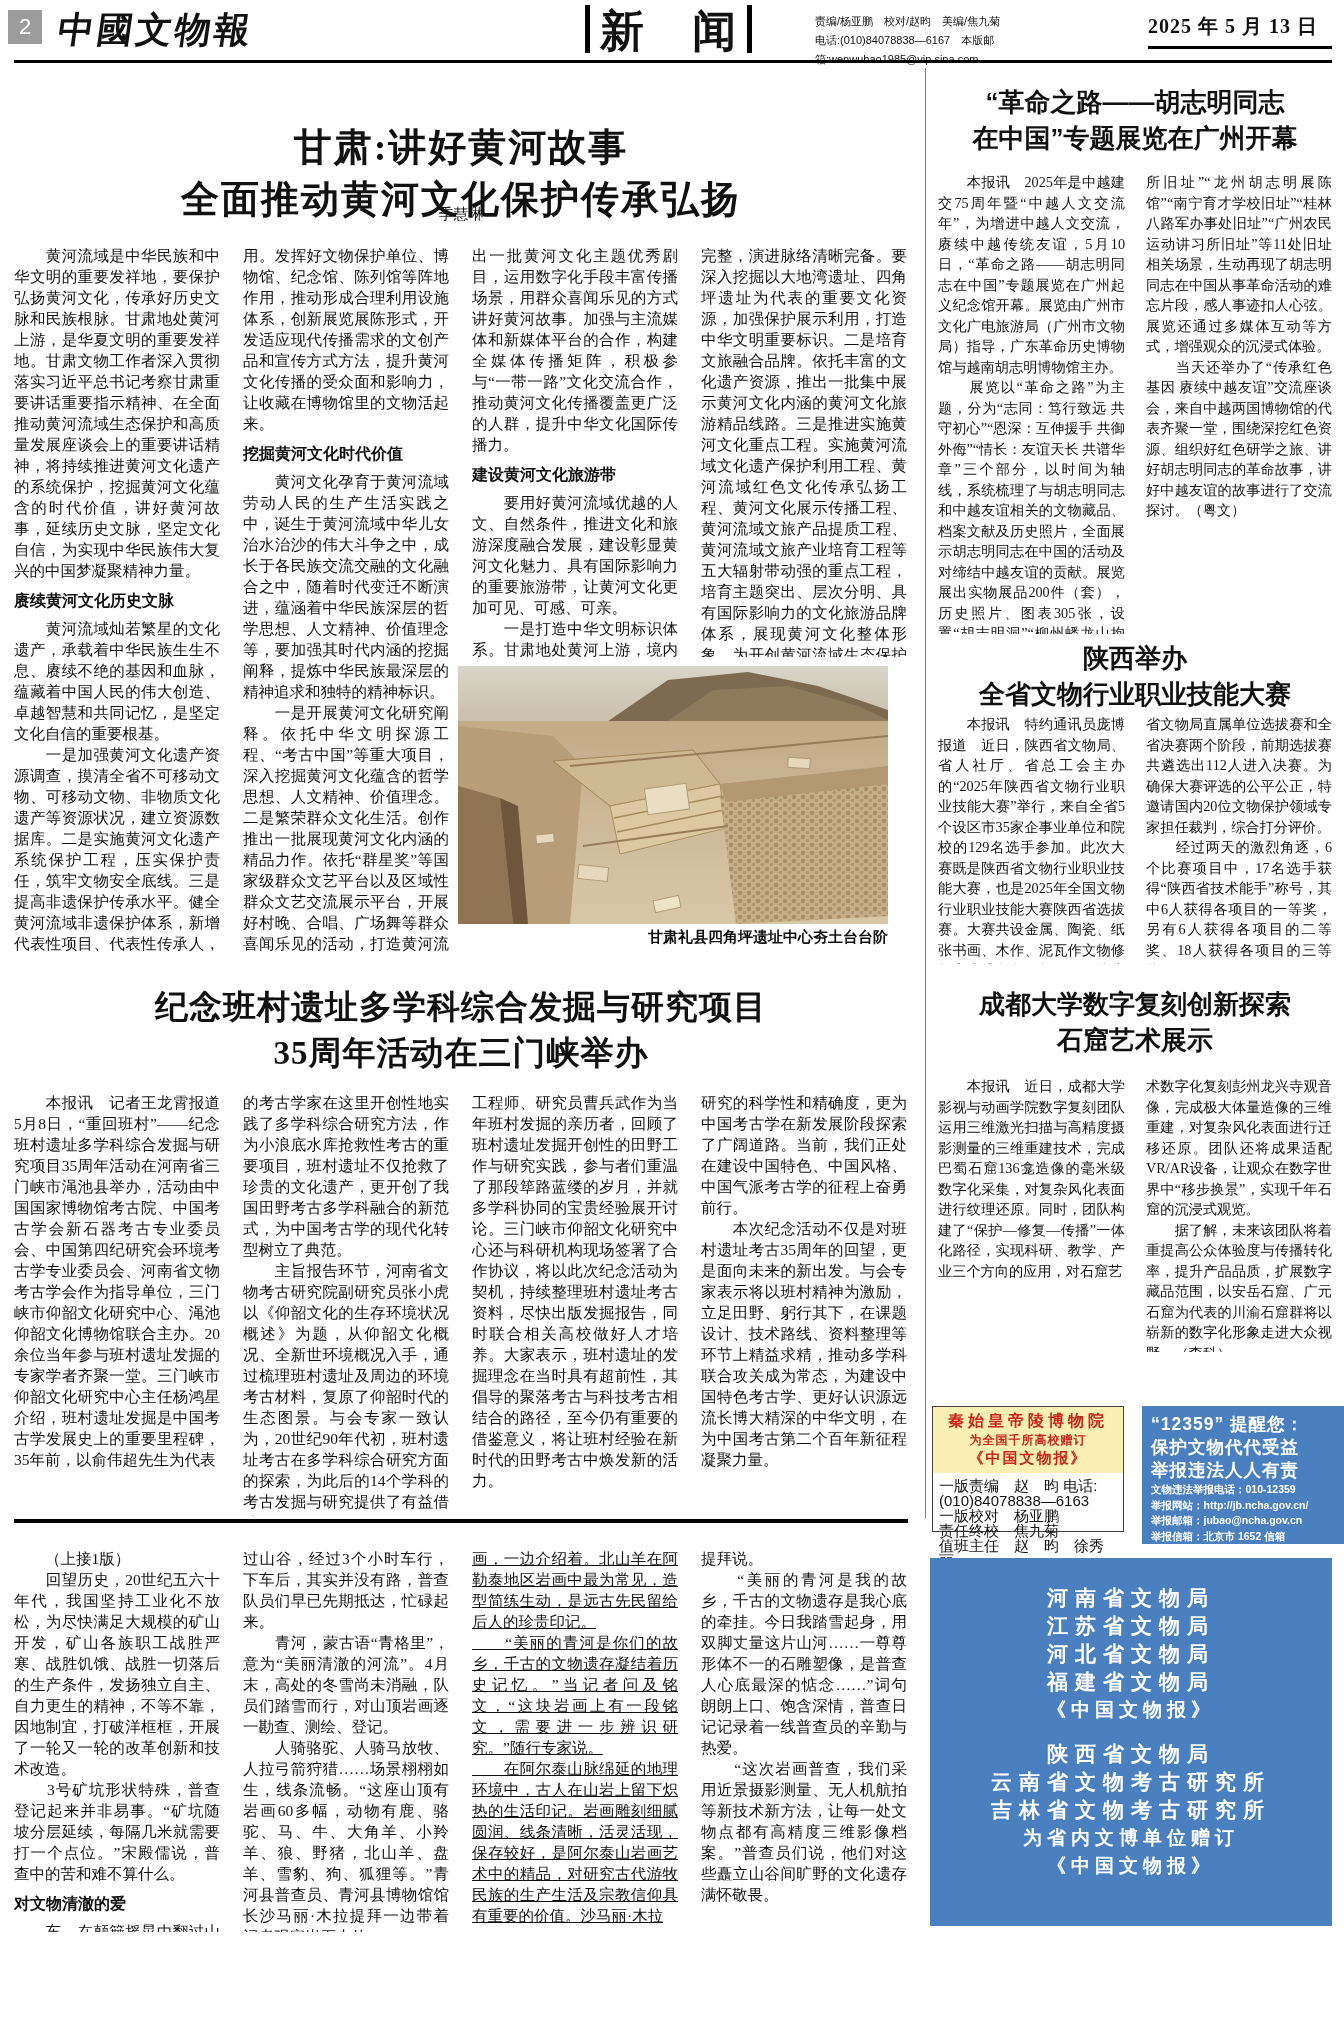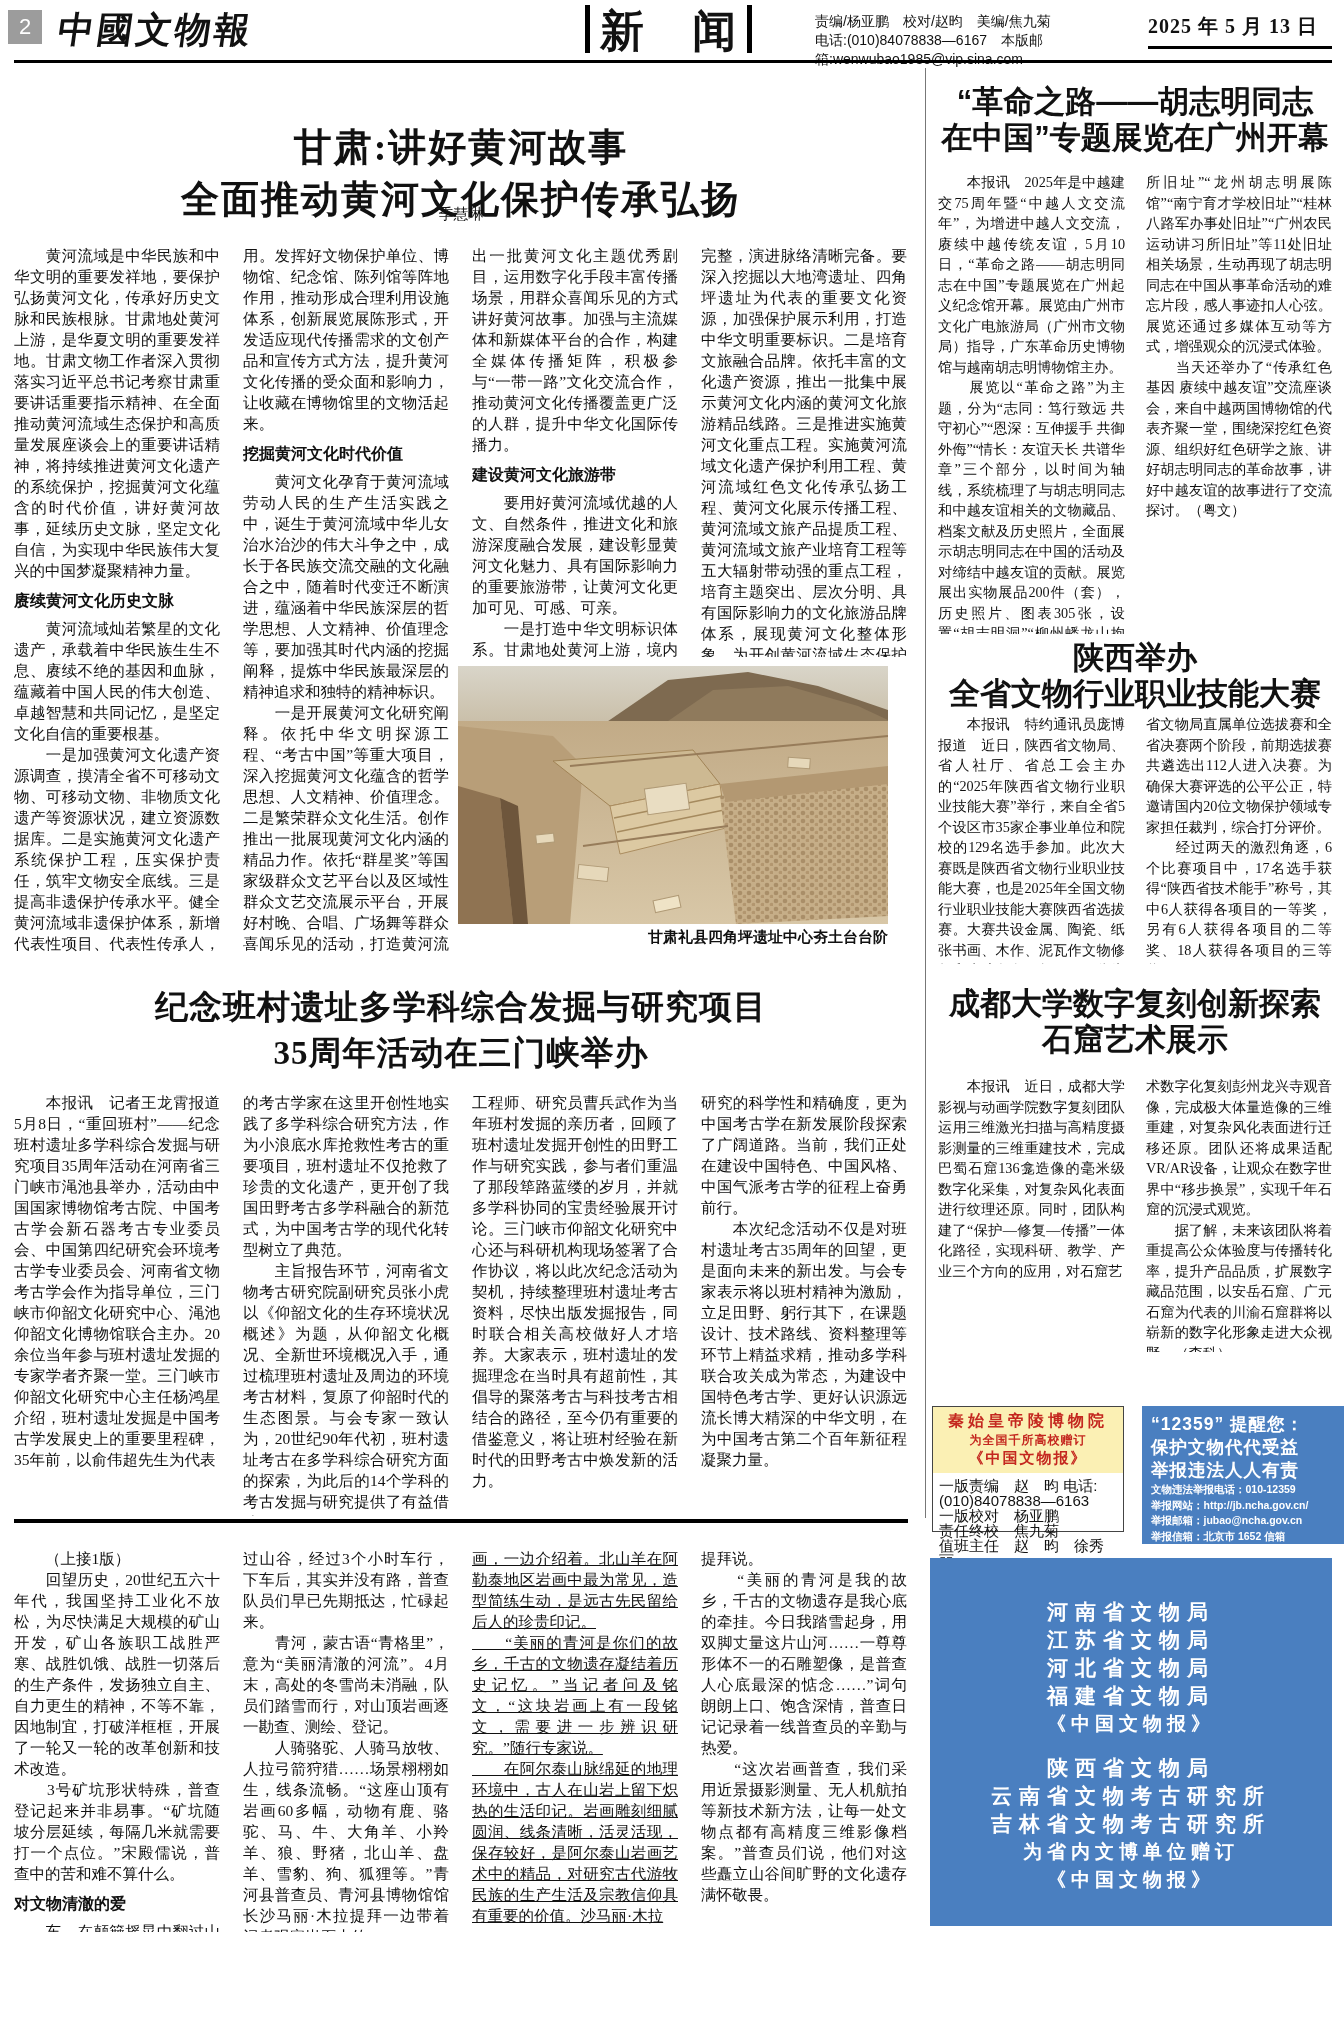--- a/index.html
+++ b/index.html
@@ -7,24 +7,24 @@
         font-family:"Liberation Serif",serif;color:#111;overflow:hidden;}
   .abs{position:absolute;}
   .jcol{text-align:justify;overflow:hidden;text-justify:inter-ideograph;}
   .pre{white-space:pre-line;}
   .body15{font-size:15.5px;line-height:21px;}
   .body14{font-size:14.2px;line-height:20.5px;}
   .subhead{font-family:"Liberation Sans",sans-serif;font-weight:bold;font-size:16px;
            margin:9px 0 7px 0;white-space:nowrap;}
   .hl-main{font-weight:900;font-size:38px;line-height:52px;letter-spacing:2px;text-align:center;margin-top:35px;}
   .hl-mid{font-weight:900;font-size:33px;line-height:46px;letter-spacing:1px;text-align:center;}
-  .hl-right{font-weight:bold;font-size:31px;line-height:36px;text-align:center;
+  .hl-right{font-weight:bold;font-size:26px;line-height:36px;text-align:center;
             font-family:"Liberation Sans",sans-serif;}
   .byline{font-size:15px;text-align:center;}
-  .hdr-small{font-size:14px;line-height:19px;font-family:"Liberation Sans",sans-serif;}
+  .hdr-small{font-size:11px;line-height:19px;font-family:"Liberation Sans",sans-serif;}
   .rule{background:#000;}
   .badge{background:#9c9c9c;color:#fff;font-family:"Liberation Sans",sans-serif;
          font-size:22px;display:flex;align-items:center;justify-content:center;}
   .masthead{font-weight:900;font-size:36px;transform:skewX(-8deg);letter-spacing:3px;}
   .secttl{font-weight:900;font-size:44px;letter-spacing:18px;font-family:"Liberation Sans",sans-serif;}
   .datebox{font-size:20px;font-weight:600;border-bottom:3px solid #000;padding-bottom:6px;
            letter-spacing:1px;white-space:nowrap;}
   .caption{font-weight:bold;font-size:15px;text-align:right;font-family:"Liberation Sans",sans-serif;}
   .adbox-staff{border:1px solid #444;background:#fff;}
   .adbox-staff .yhead{background:#fbf0b4;color:#c4271f;text-align:center;padding:4px 2px 5px 2px;}
@@ -216,21 +216,21 @@
     <div class="big">保护文物代代受益</div>
     <div class="big">举报违法人人有责</div>
     <div class="sm">文物违法举报电话：010-12359</div>
     <div class="sm">举报网站：http://jb.ncha.gov.cn/</div>
     <div class="sm">举报邮箱：jubao@ncha.gov.cn</div>
     <div class="sm">举报信箱：北京市 1652 信箱</div>
     <div class="sm">邮编：100009</div>
   </div>
 
   <div class="abs adbox-blue" style="left:930px;top:1558px;width:402px;height:368px;">
-    <div style="padding-top:40px;">
+    <div style="padding-top:26px;">
       <div class="org">河南省文物局</div>
       <div class="org">江苏省文物局</div>
       <div class="org">河北省文物局</div>
       <div class="org">福建省文物局</div>
       <div class="sub2">《中国文物报》</div>
       <div class="org" style="margin-top:16px;">陕西省文物局</div>
       <div class="org">云南省文物考古研究所</div>
       <div class="org">吉林省文物考古研究所</div>
       <div class="sub2">为省内文博单位赠订</div>
       <div class="sub2">《中国文物报》</div>

